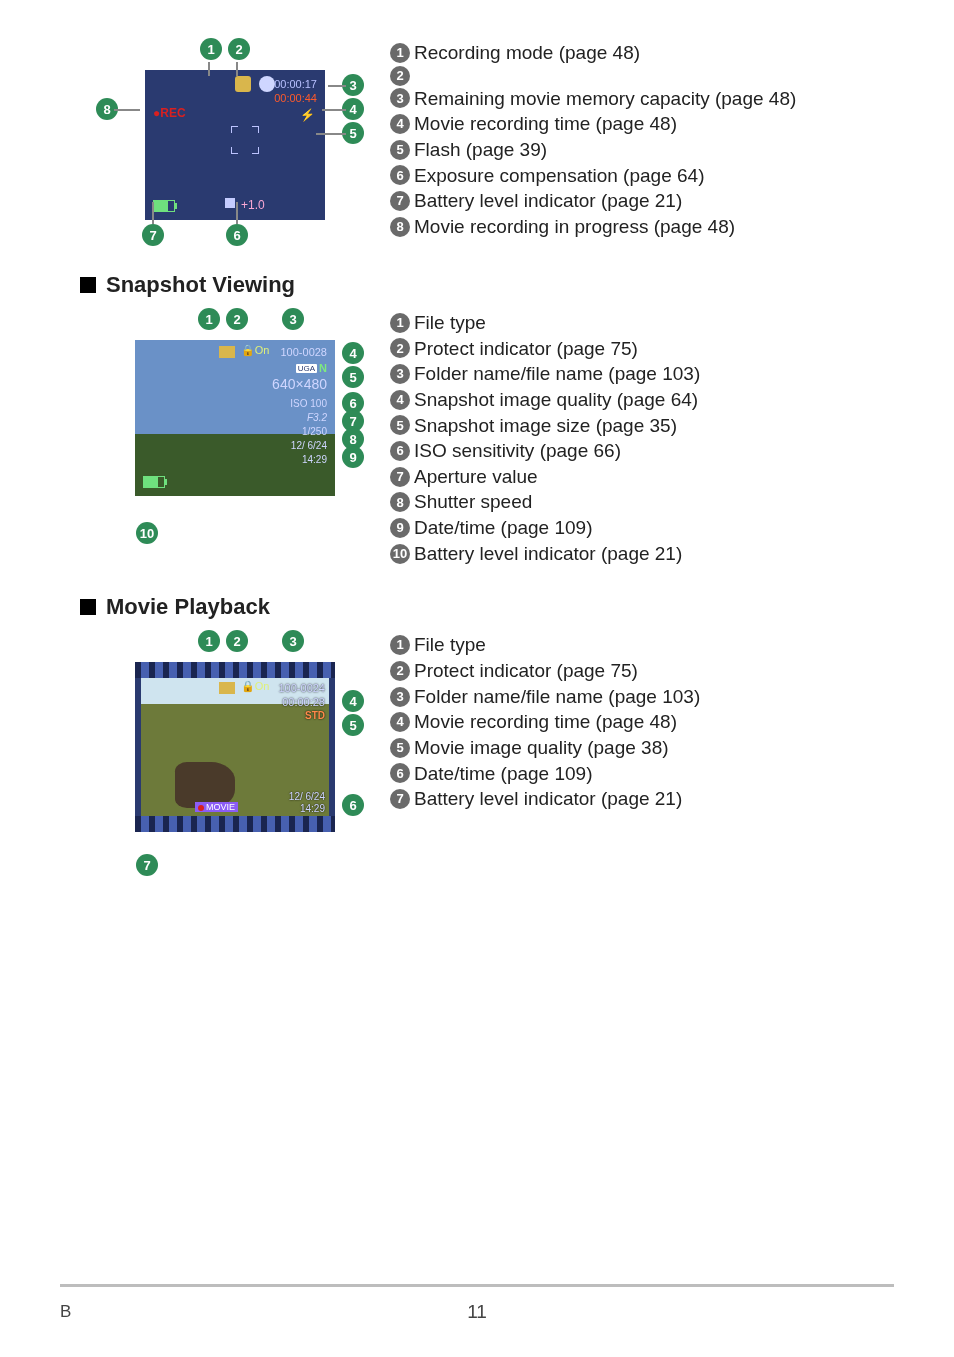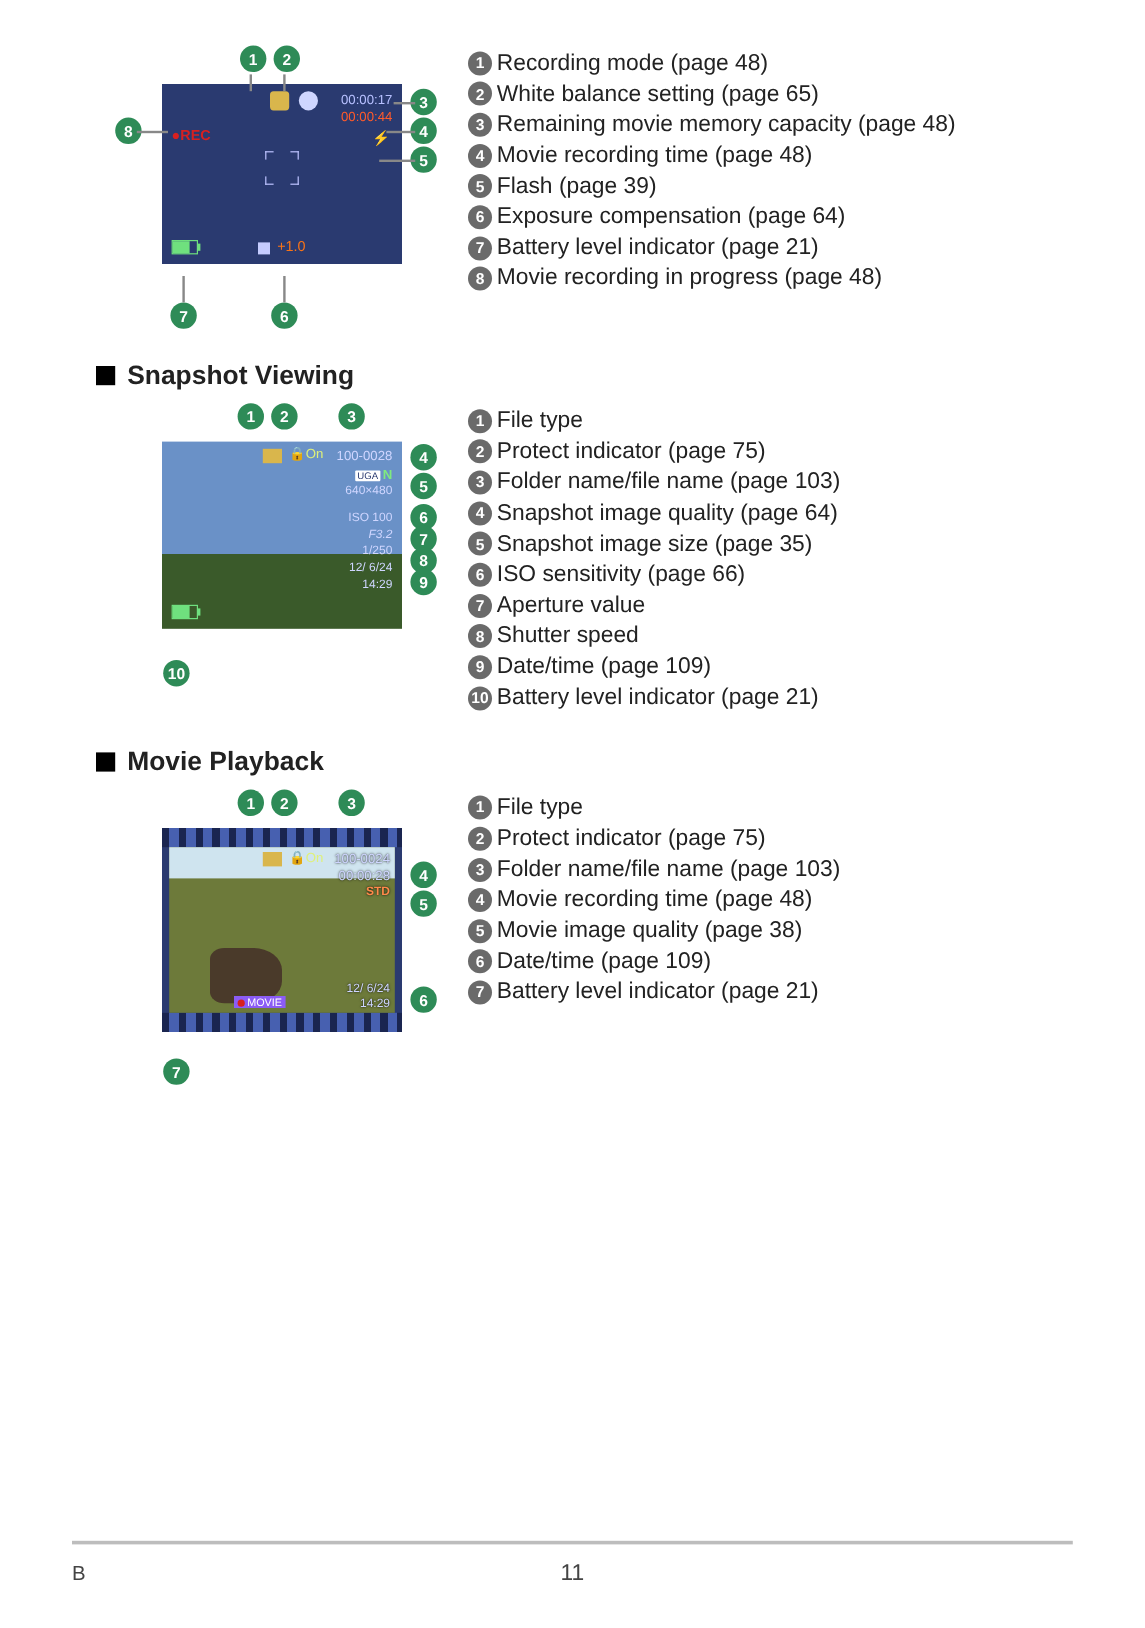--- a/index.html
+++ b/index.html
@@ -89,61 +89,61 @@
   }
   .footer .pgnum {
     position: absolute;
     left: 50%;
     transform: translateX(-50%);
     font-size: 19px;
   }
 
   
   .scr {
-    width: 200px;
+    width: 180px;
     height: 150px;
     background: #2a3a70;
     position: relative;
-    margin: 30px auto 52px;
+    margin: 30px auto 24px;
   }
 
   
   .mr .top-icons {
     position: absolute; top: 6px; left: 90px; display: flex; gap: 8px;
   }
   .mr .top-icons .i { width: 16px; height: 16px; background: #d9b64c; border-radius: 3px; }
   .mr .rectime { position: absolute; top: 8px; right: 8px; color: #b7c0ff; font-size: 11px; }
   .mr .remtime { position: absolute; top: 22px; right: 8px; color: #ff5a2a; font-size: 11px; }
   .mr .flash { position: absolute; top: 38px; right: 10px; color: #c5ccff; font-size: 12px; }
   .mr .rec { position: absolute; top: 36px; left: 8px; color: #d82020; font-size: 12px; font-weight: bold; }
   .mr .focus { position: absolute; top: 56px; left: 86px; width: 28px; height: 28px; border: 0; }
   .mr .focus span { position:absolute; width:6px; height:6px; border:1px solid #bcc3ff; }
   .mr .focus .c1{top:0;left:0;border-right:none;border-bottom:none;}
   .mr .focus .c2{top:0;right:0;border-left:none;border-bottom:none;}
   .mr .focus .c3{bottom:0;left:0;border-right:none;border-top:none;}
   .mr .focus .c4{bottom:0;right:0;border-left:none;border-top:none;}
-  .mr .exp { position:absolute; bottom:8px; left:80px; color:#f97316; font-size:12px; display:flex; gap:6px; align-items:flex-end;}
+  .mr .exp { position:absolute; bottom:8px; left:80px; color:#f9a8d4; font-size:12px; display:flex; gap:6px; align-items:flex-start;}
   .mr .exp .sq{ width:10px;height:10px;background:#c5ccff;display:inline-block;}
   .mr .batt { position:absolute; bottom:8px; left:8px; width:20px;height:10px;border:1px solid #6fe07e; }
   .mr .batt::after{content:"";position:absolute;right:-3px;top:2px;width:2px;height:6px;background:#6fe07e;}
   .mr .batt .fill{height:100%;width:70%;background:#6fe07e;}
 
   
   .sv .scr2 {
     width: 200px; height: 156px;
     background: linear-gradient(#6a91c7 60%, #3a5a2a 60%);
     position: relative; margin: 30px auto 46px;
   }
   .sv .ico1{position:absolute;top:6px;left:84px;width:16px;height:12px;background:#d9b64c;}
   .sv .ico2{position:absolute;top:4px;left:106px;color:#dff07a;font-size:11px;}
   .sv .fnum{position:absolute;top:6px;right:8px;color:#cfd6ff;font-size:11px;}
   .sv .qual{position:absolute;top:22px;right:8px;display:flex;align-items:center;gap:2px;}
   .sv .qual .ugabox{background:#fff;color:#2a3a70;font-size:8px;padding:0 2px;border-radius:1px;}
   .sv .qual .n{color:#7fea7f;font-size:11px;font-weight:bold;}
-  .sv .res{position:absolute;top:36px;right:8px;color:#cfd6ff;font-size:10px;}
+  .sv .res{position:absolute;top:36px;right:8px;color:#cfd6ff;font-size:14px;}
   .sv .iso{position:absolute;top:58px;right:8px;color:#cfd6ff;font-size:10px;}
   .sv .fval{position:absolute;top:72px;right:8px;color:#cfd6ff;font-size:10px;font-style:italic;}
   .sv .ss{position:absolute;top:86px;right:8px;color:#cfd6ff;font-size:10px;}
   .sv .date{position:absolute;top:100px;right:8px;color:#cfd6ff;font-size:10px;}
   .sv .time{position:absolute;top:114px;right:8px;color:#cfd6ff;font-size:10px;}
   .sv .batt2 { position:absolute; bottom:8px; left:8px; width:20px;height:10px;border:1px solid #6fe07e;}
   .sv .batt2::after{content:"";position:absolute;right:-3px;top:2px;width:2px;height:6px;background:#6fe07e;}
   .sv .batt2 .fill{height:100%;width:70%;background:#6fe07e;}
 
   
@@ -227,21 +227,20 @@
         <div class="lead-line" style="bottom:20px;left:42px;width:2px;height:22px;"></div>
         <div class="lead-line" style="top:69px;left:4px;width:26px;height:2px;"></div>
       </div>
       <div class="legend">
         <div class="li">
             <span class="circ">1</span>
             <span>Recording mode (page 48)</span>
           </div>
         <div class="li">
             <span class="circ">2</span>
-            <span>White balance setting (page 65)</span>
           </div>
         <div class="li">
             <span class="circ">3</span>
             <span>Remaining movie memory capacity (page 48)</span>
           </div>
         <div class="li">
             <span class="circ">4</span>
             <span>Movie recording time (page 48)</span>
           </div>
         <div class="li">

